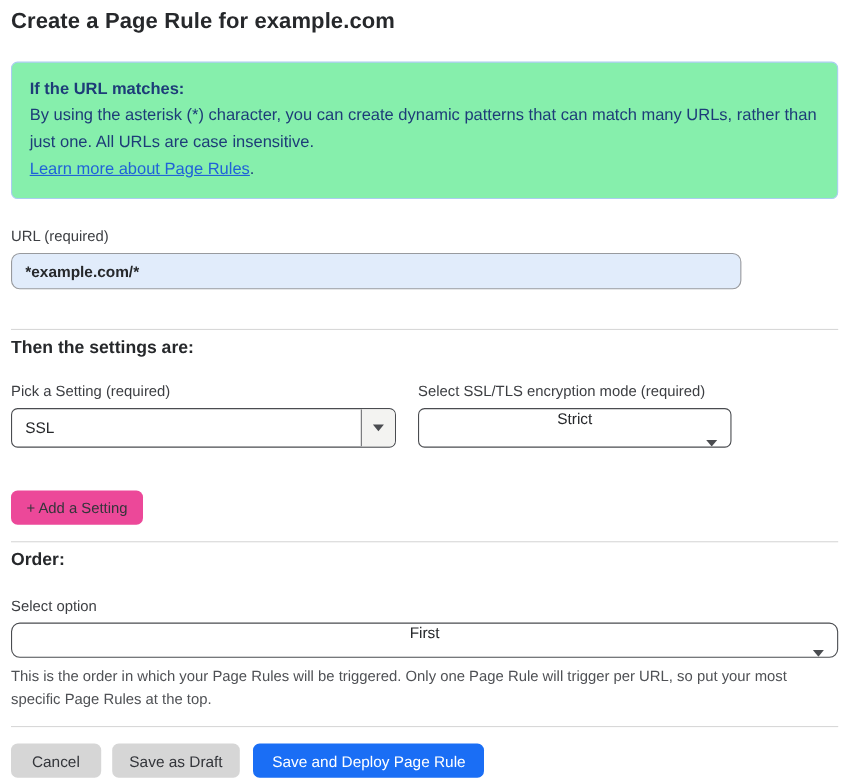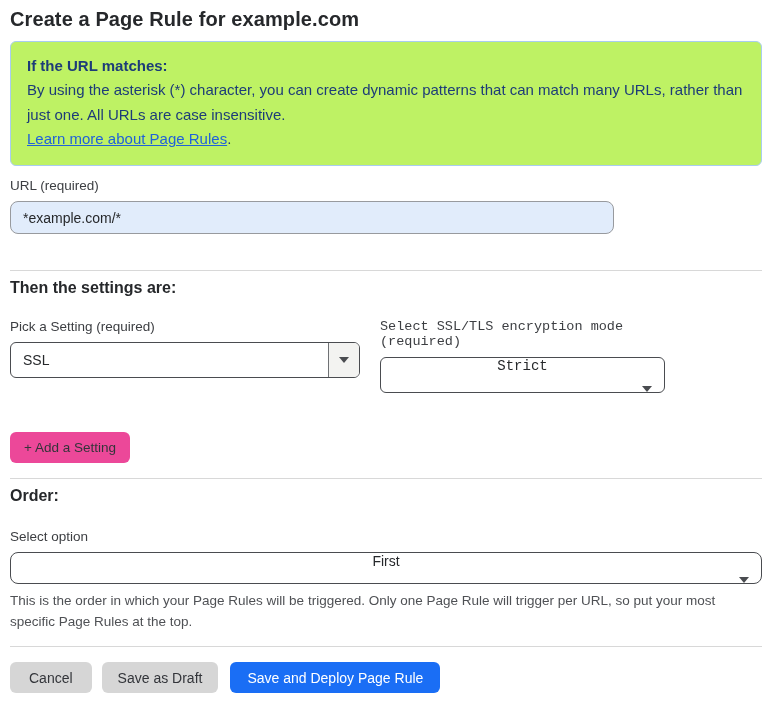--- a/index.html
+++ b/index.html
@@ -15,22 +15,22 @@
 
   .page-title {
     font-size: 20px;
     font-weight: bold;
     color: #26282b;
     letter-spacing: 0.1px;
   }
 
   
   .info-box {
-    margin-top: 10px;
-    background: #bef264;
+    margin-top: 25px;
+    background: #86efac;
     border: 1px solid #a9cdf0;
     border-radius: 6px;
     padding: 12px 16px 14px 16px;
     color: #1d3c78;
     font-size: 15px;
     line-height: 1.62;
   }
   .info-box .info-heading {
     font-weight: bold;
     font-size: 15px;
@@ -42,34 +42,35 @@
   }
   .info-box .link-suffix { color: #1d3c78; }
 
   
   .field-label {
     font-size: 13.5px;
     color: #3c3e42;
     margin-bottom: 8px;
   }
 
-  .url-label { margin-top: 12px; }
+  .url-label { margin-top: 26px; }
 
   .url-input {
     display: block;
-    width: 604px;
+    width: 664px;
     height: 33px;
     background: #e1ecfb;
     border: 1px solid #989a9e;
     border-radius: 8px;
     padding: 0 12px;
     font-family: "Liberation Sans", sans-serif;
     font-size: 14px;
     color: #26282b;
     outline: none;
+    font-weight: bold;
   }
 
   .divider {
     border: none;
     border-top: 1px solid #d8d8d8;
     margin: 0;
   }
   .divider-1 { margin-top: 36px; }
   .divider-2 { margin-top: 15px; }
   .divider-3 { margin-top: 13px; }
@@ -80,21 +81,21 @@
     color: #26282b;
     margin-top: 8px;
   }
 
   .settings-row {
     display: flex;
     gap: 20px;
     margin-top: 22px;
   }
   .settings-field-1 { width: 350px; }
-  .settings-field-2 { width: 285px; font-family: Liberation Mono, monospace; }
+  .settings-field-2 { width: 285px; }
 
   
   .select {
     height: 36px;
     border: 1px solid #4a4c50;
     border-radius: 6px;
     background: #ffffff;
     display: flex;
     align-items: center;
     font-size: 14px;

